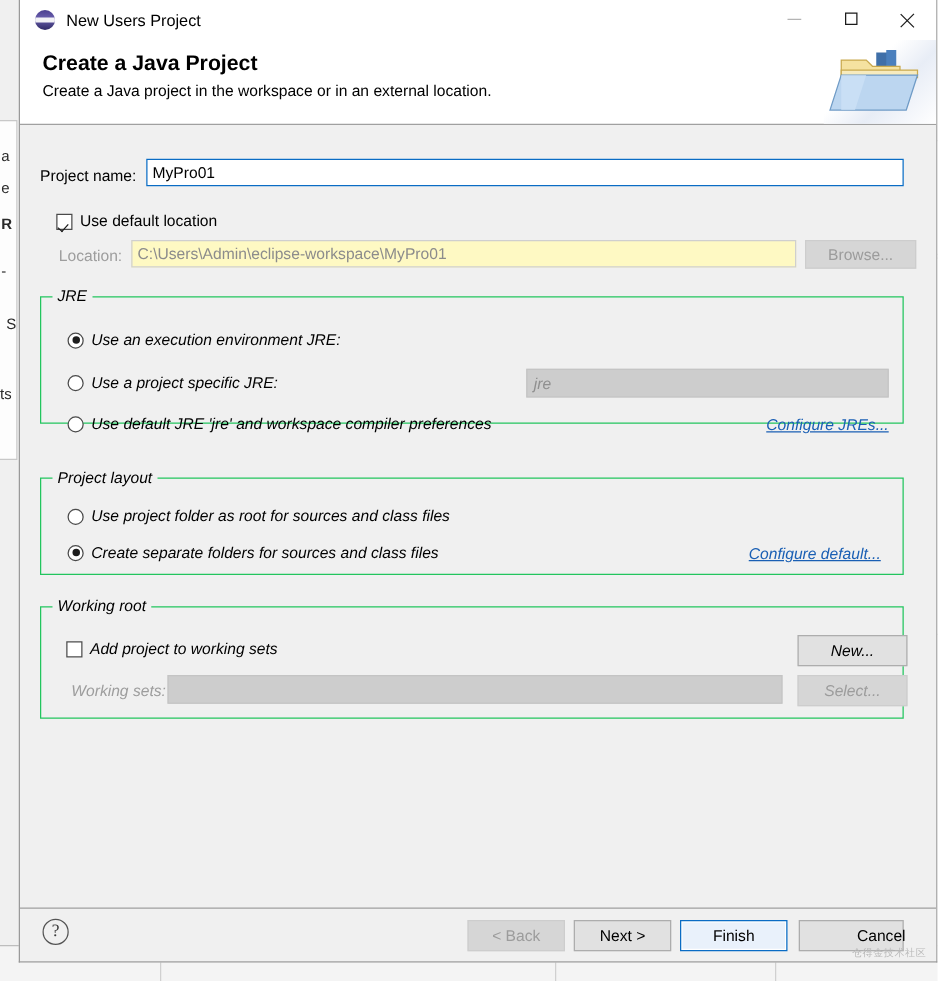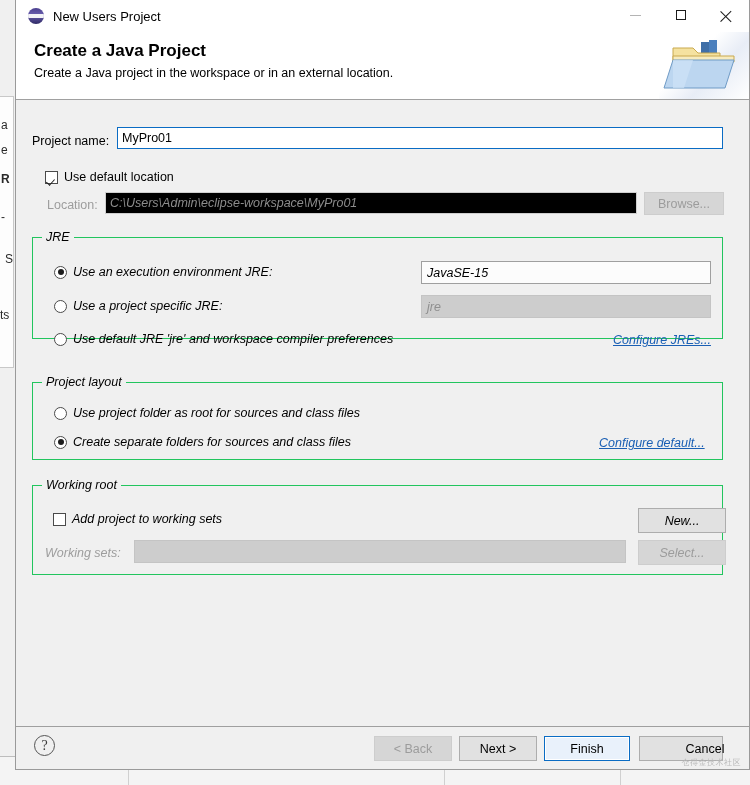--- a/index.html
+++ b/index.html
@@ -190,24 +190,23 @@
     border: 1px solid #7a7a7a;
     font-family: "Liberation Sans", sans-serif;
     font-size: 12.5px;
     color: #000000;
     padding: 0 4px;
     display: flex;
     align-items: center;
   }
   .textbox.focused { border: 1px solid #0a6cc4; }
   .textbox.disabled {
-    background: #000000;
+    background: #fef9c3;
     border: 1px solid #cfcfcf;
     color: #8c8c8c;
-    font-style: italic;
   }
 
   
   .button {
     box-sizing: border-box;
     background: #e1e1e1;
     border: 1px solid #adadad;
     font-family: "Liberation Sans", sans-serif;
     font-size: 12.5px;
     color: #000000;
@@ -429,30 +428,29 @@
     <div class="row-label" style="position:absolute; left:16px; top:34px;">Project name:</div>
     <div class="textbox focused" style="left:101px; top:27px; width:606px; height:22px; position:absolute;" placeholder="">MyPro01</div>
 
     <div class="checkbox" style="left:29px; top:70px;">
       <span class="check-mark on"></span>
       <span class="check-label">Use default location</span>
     </div>
 
     <div class="row-label disabled" style="position:absolute; left:31px; top:98px;">Location:</div>
     <div class="textbox disabled" style="left:89px; top:92px; width:532px; height:22px; position:absolute;">C:\Users\Admin\eclipse-workspace\MyPro01</div>
-    <div class="button disabled" style="position:absolute; left:628px; top:92px; width:80px; height:23px;">Browse...</div>
+    <div class="button disabled" style="position:absolute; left:628px; top:92px; width:89px; height:23px;">Browse...</div>
 
     <div class="groupbox" style="left:16px; top:137px; width:691px; height:102px;">
       <span class="gb-title">JRE</span>
 
       <div class="radio" style="left:21px; top:27px;">
         <span class="radio-mark on"></span>
         <span class="radio-label">Use an execution environment JRE:</span>
       </div>
-      <div class="combo" style="left:388px; top:23px; width:290px; height:23px;">JavaSE-15</div>
 
       <div class="radio" style="left:21px; top:61px;">
         <span class="radio-mark"></span>
         <span class="radio-label">Use a project specific JRE:</span>
       </div>
       <div class="combo disabled" style="left:388px; top:57px; width:290px; height:23px;">jre</div>
 
       <div class="radio" style="left:21px; top:94px;">
         <span class="radio-mark"></span>
         <span class="radio-label">Use default JRE 'jre' and workspace compiler preferences</span>
@@ -477,21 +475,21 @@
 
     <div class="groupbox" style="left:16px; top:385px; width:691px; height:90px;">
       <span class="gb-title">Working root</span>
 
       <div class="checkbox" style="left:20px; top:26px;">
         <span class="check-mark"></span>
         <span class="check-label">Add project to working sets</span>
       </div>
       <div class="button" style="position:absolute; left:605px; top:22px; width:88px; height:25px;">New...</div>
 
-      <div class="row-label disabled" style="position:absolute; left:12px; top:60px;">Working sets:</div>
+      <div class="row-label disabled" style="position:absolute; left:24px; top:60px;">Working sets:</div>
       <div class="combo disabled" style="left:101px; top:54px; width:492px; height:23px;"></div>
       <div class="button disabled" style="position:absolute; left:605px; top:54px; width:88px; height:25px;">Select...</div>
     </div>
 
   </div>
 
   <div id="footer">
     <div id="help-icon">?</div>
 
     <div class="button disabled" style="position:absolute; left:358px; top:9px; width:78px; height:25px;">&lt; Back</div>

